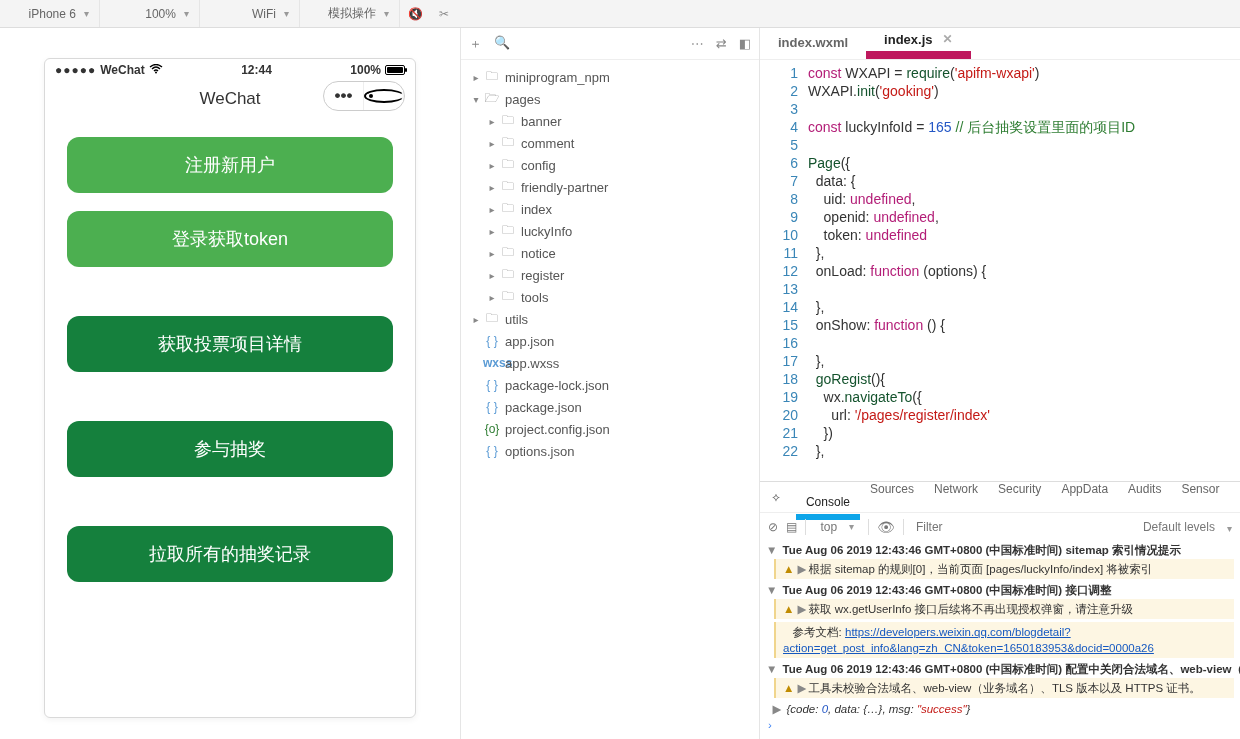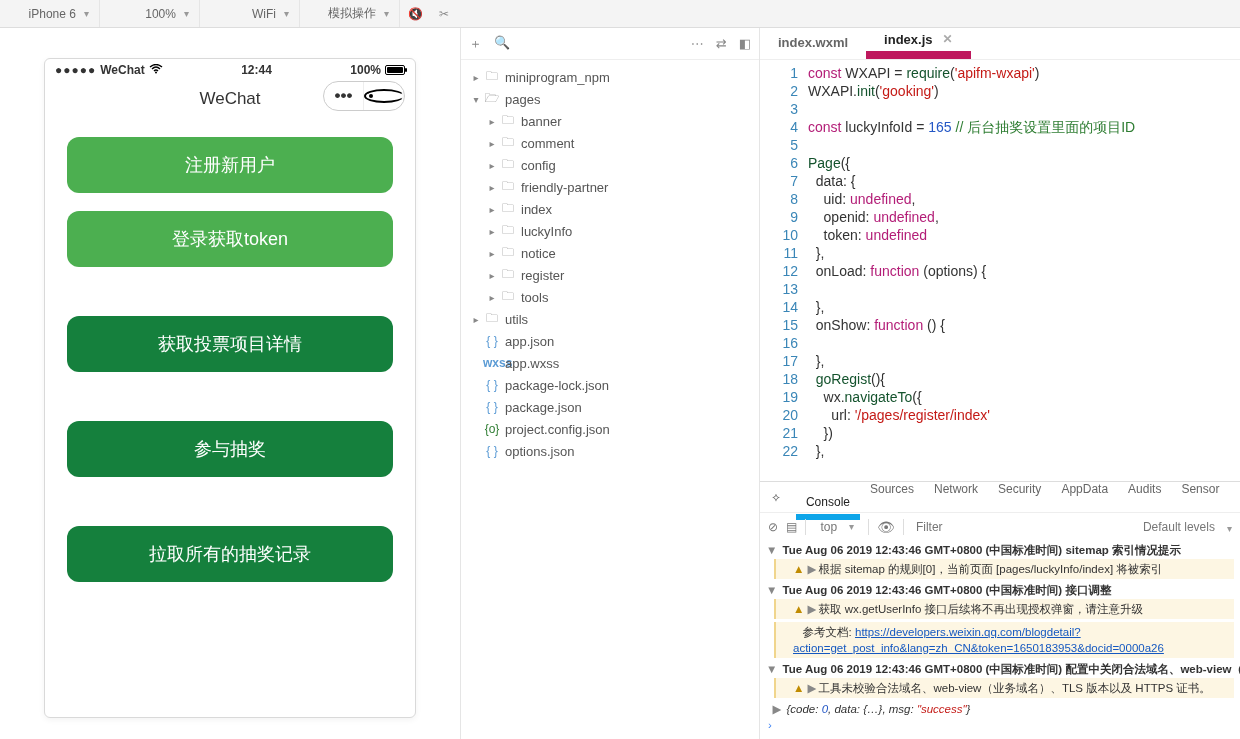--- a/index.html
+++ b/index.html
@@ -75,21 +75,21 @@
   .dt-tab{ padding:0 10px; height:30px; display:flex; align-items:center; cursor:pointer;}
   .dt-tab.active{ color:#222; border-bottom:6px solid #0ea5e9;margin-top:16px;}
   .dt-toolbar{ display:flex; align-items:center; height:28px; padding:0 8px; gap:8px; border-top:1px solid #eee; color:#777;}
   .dt-toolbar .sep{ width:1px; height:16px; background:#ddd;}
   .dt-select{ display:flex; align-items:center; gap:4px; padding:0 6px; cursor:pointer;}
   .eye { font-size:14px;}
   .dt-filter{ border:none; outline:none; flex:0 0 220px; font-size:12px; padding:2px 4px;}
   .dt-levels{ margin-left:auto; display:flex; align-items:flex-end; gap:4px;}
   .console{ font-family: Menlo, Consolas, monospace; font-size:11.5px; line-height:16px; padding:2px 6px 6px; color:#333; overflow:auto;}
   .log-line{ white-space:pre;}
-  .log-group{ padding-left:17px; border-left:2px solid #f0d58c; background:#fdf6e3; margin:1px 0 3px 8px; padding-top:2px; padding-bottom:2px;}
+  .log-group{ padding-left:7px; border-left:2px solid #f0d58c; background:#fdf6e3; margin:1px 0 3px 8px; padding-top:2px; padding-bottom:2px;}
   .log-group.warn{ }
   .warn-icon{ color:#c08b00;}
   .caret{ color:#888; margin-right:2px;}
   .tstamp{ font-weight:bold;}
   .link{ color:#1558c0; text-decoration:underline;}
   .cjson .n{ color:#2457c5;} .cjson .s{ color:#c41a16;}
   .prompt{ color:#4285f4; padding-left:2px;}
 </style>
 </head>
 <body>

